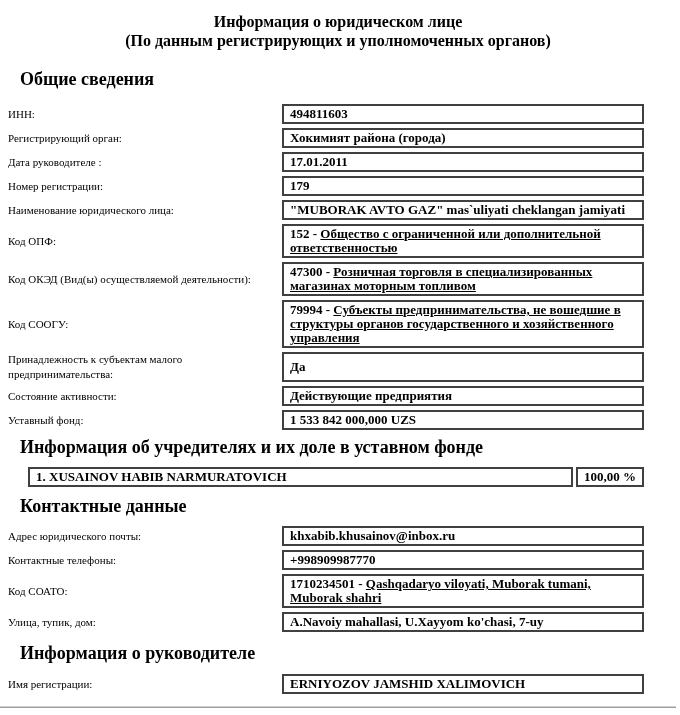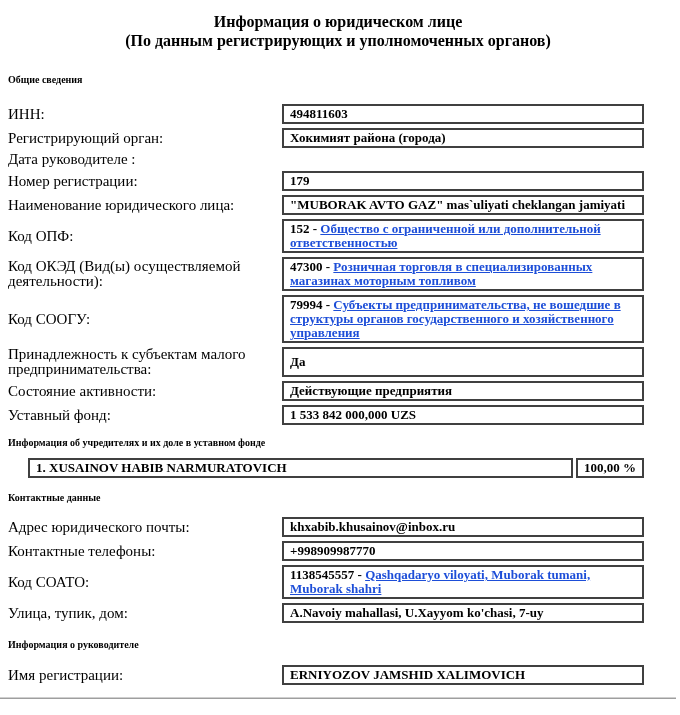--- a/index.html
+++ b/index.html
@@ -14,40 +14,40 @@
   .page { padding: 12px 12px 0 8px; font-family: Liberation Serif, serif; }
 
   .title {
     text-align: center;
     font-size: 16px;
     font-weight: bold;
     line-height: 19px;
   }
 
   h2.section {
-    font-size: 10px;
-    font-weight: bold;
-    margin: 0;
+    font-size: 18px;
+    font-weight: bold;
+    margin: 12px;
     line-height: 15px;
   }
   #general-heading { margin-top: 22px; }
   #founders-heading { margin-top: 10px; }
   #contacts-heading { margin-top: 12px; }
   #director-heading { margin-top: 14px; }
 
   .rows { margin-top: 17px; }
   #contacts-rows { margin-top: 12px; }
   #director-rows { margin-top: 13px; }
   .rows .row + .row { margin-top: 4px; }
 
   .row { display: flex; align-items: stretch; }
   .row .label {
     width: 274px;
     flex: none;
-    font-size: 15px;
+    font-size: 11px;
     line-height: 15px;
     display: flex;
     flex-direction: column;
     justify-content: center;
     padding-right: 10px;
   }
   .box {
     flex: 1;
     border: 2px solid #404040;
     background: #ffffff;
@@ -55,21 +55,21 @@
     font-size: 13px;
     font-weight: bold;
     line-height: 14px;
     display: flex;
     flex-direction: column;
     justify-content: center;
     margin-right: 24px;
     min-height: 20px;
   }
   .lnk {
-    color: #1d4ed8;
+    color: #000000;
     text-decoration: underline;
     cursor: pointer;
     font-weight: bold;
   }
 
   .founder-row { display: flex; margin-top: 8px; margin-left: 20px; }
   .founder-row .box.name { flex: 1; margin-right: 3px; }
   .founder-row .box.share { flex: none; margin-right: 24px; white-space: nowrap; align-items: flex-end; }
 
   .divider {
@@ -99,20 +99,23 @@
         </div>
     </div>
     <div class="row">
       <div class="label">Регистрирующий орган:</div>
       <div class="box">
           <span>Хокимият района (города)</span>
         </div>
     </div>
     <div class="row">
       <div class="label">Дата руководителе :</div>
+      <div class="box">
+          <span>17.01.2011</span>
+        </div>
     </div>
     <div class="row">
       <div class="label">Номер регистрации:</div>
       <div class="box">
           <span>179</span>
         </div>
     </div>
     <div class="row">
       <div class="label">Наименование юридического лица:</div>
       <div class="box">
@@ -179,21 +182,21 @@
     </div>
     <div class="row">
       <div class="label">Контактные телефоны:</div>
       <div class="box">
           <span>+998909987770</span>
         </div>
     </div>
     <div class="row">
       <div class="label">Код СОАТО:</div>
       <div class="box">
-        <div><span>1138545557 - </span><a class="lnk">Qashqadaryo viloyati, Muborak tumani, Muborak shahri</a></div>
+        <div><span>1710234501 - </span><a class="lnk">Qashqadaryo viloyati, Muborak tumani, Muborak shahri</a></div>
       </div>
     </div>
     <div class="row">
       <div class="label">Улица, тупик, дом:</div>
       <div class="box">
           <span>A.Navoiy mahallasi, U.Xayyom ko'chasi, 7-uy</span>
         </div>
     </div>
   </div>
 

